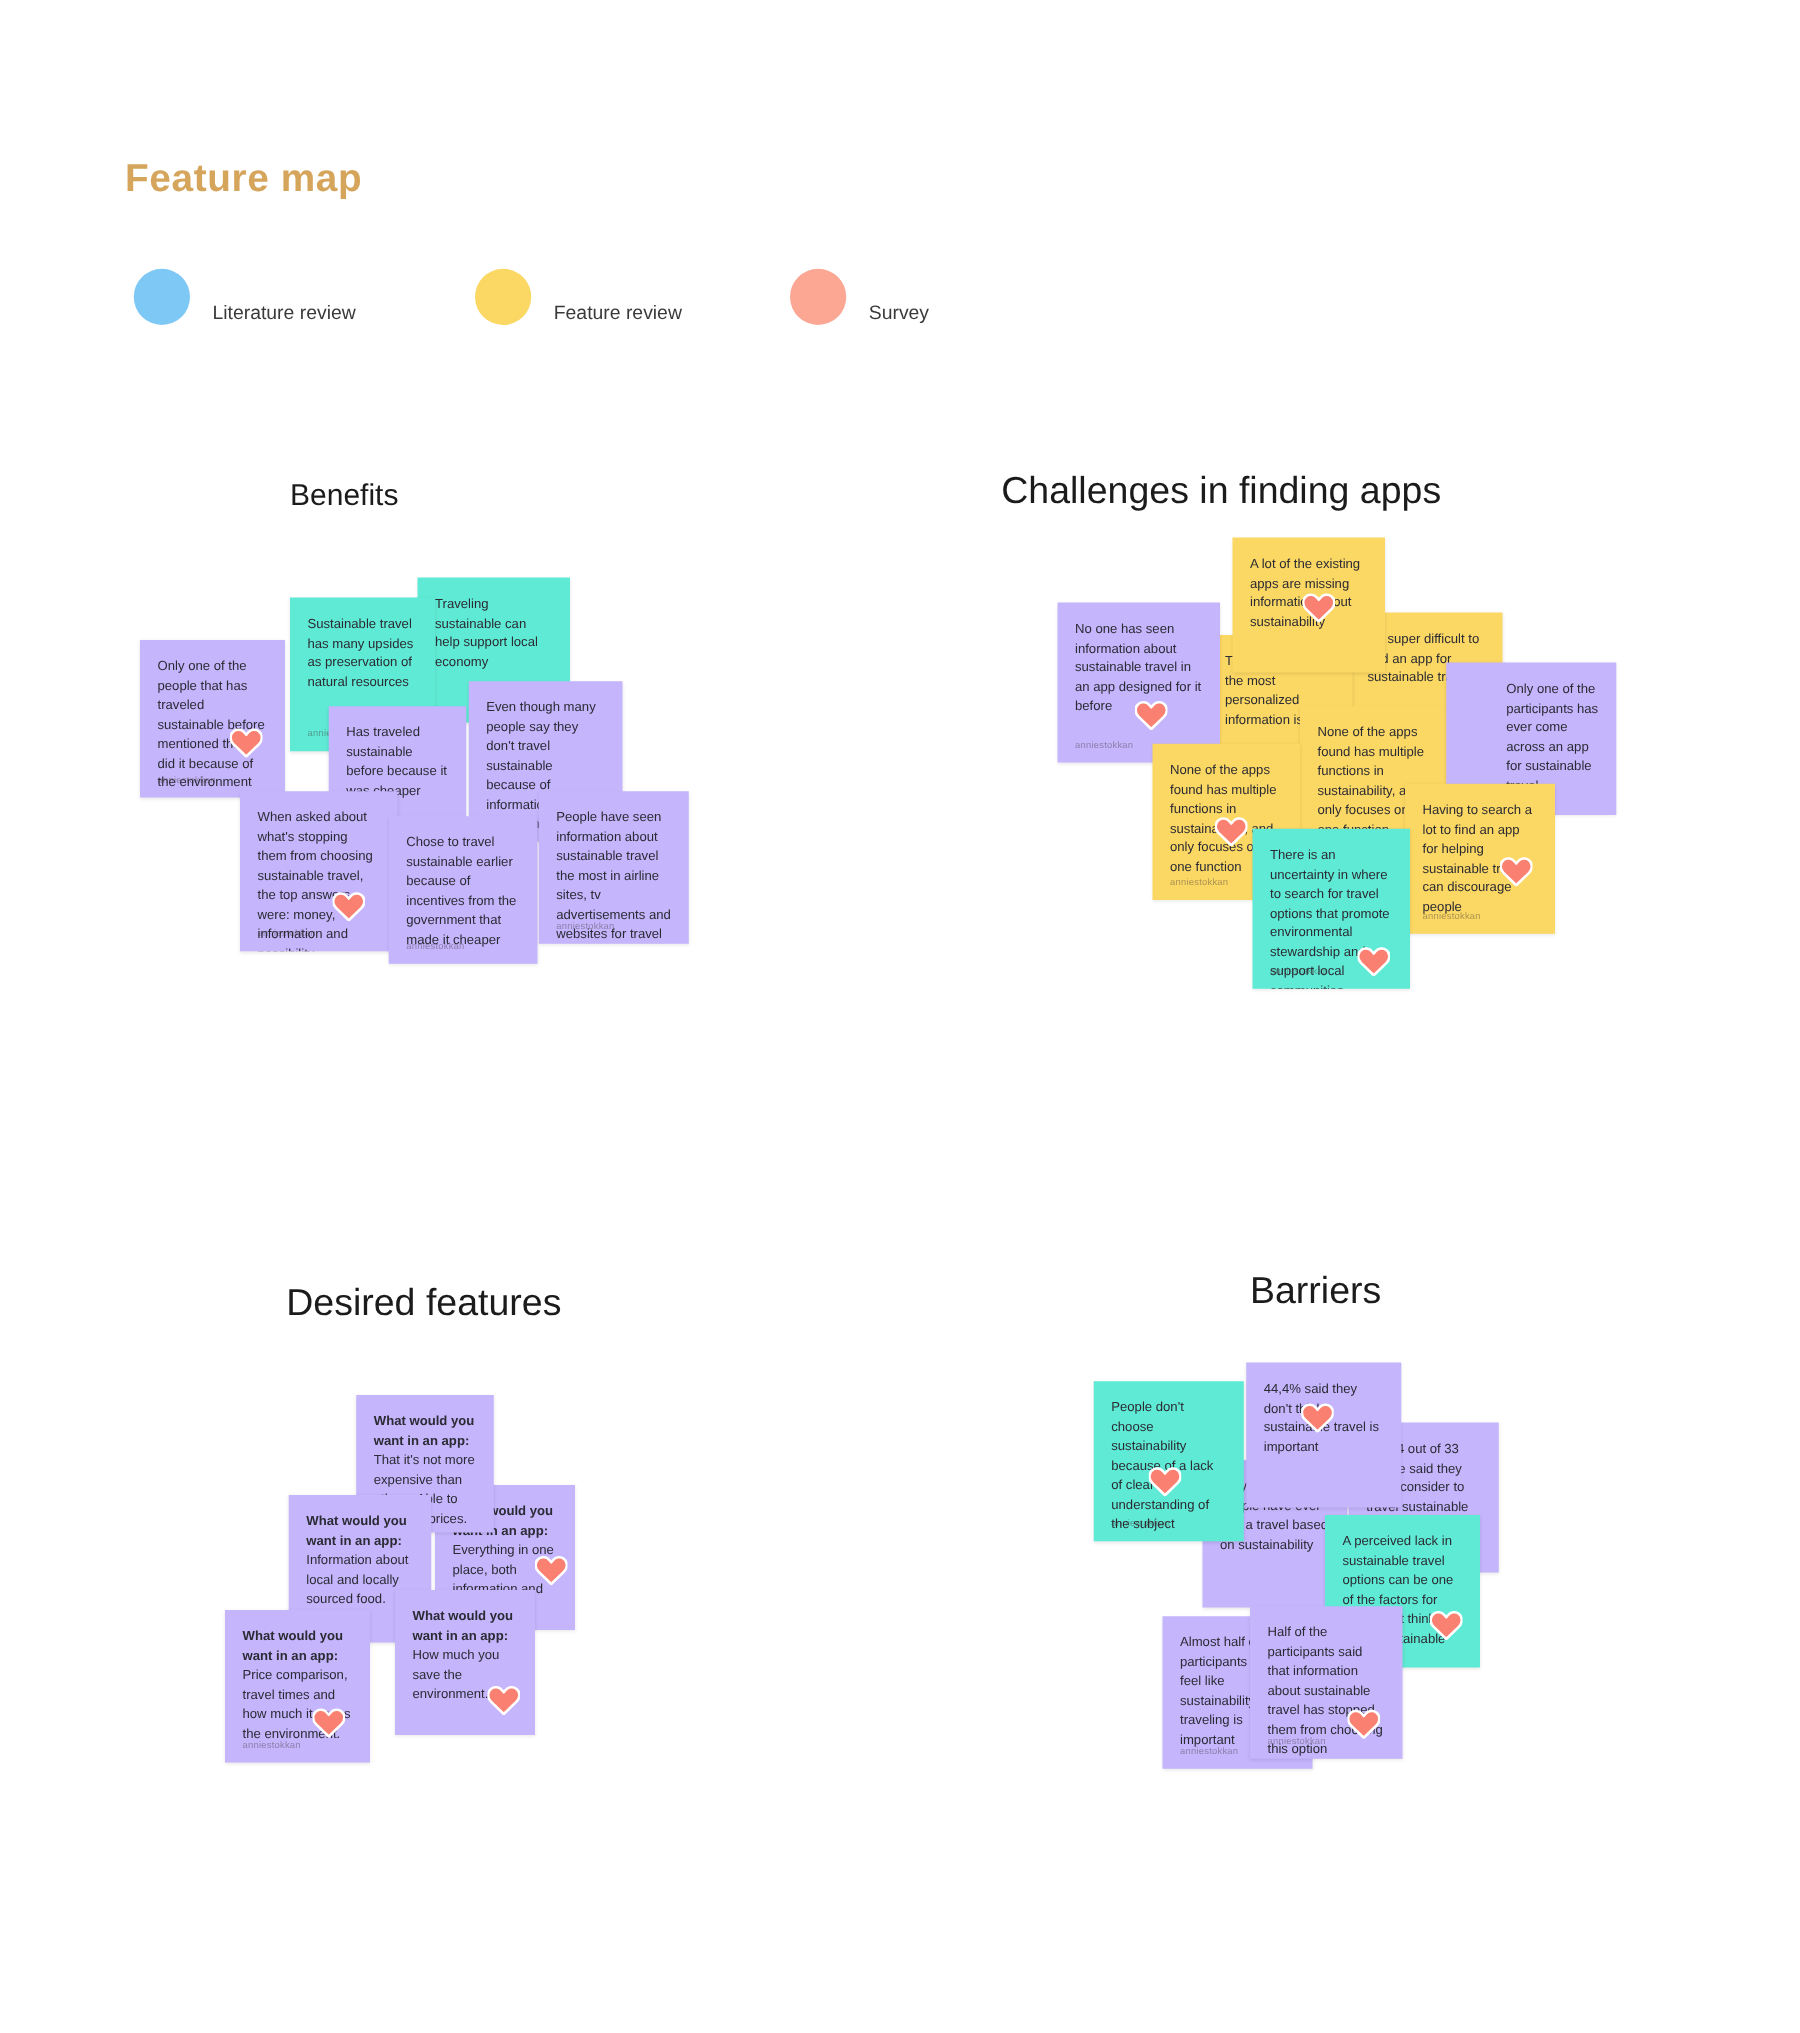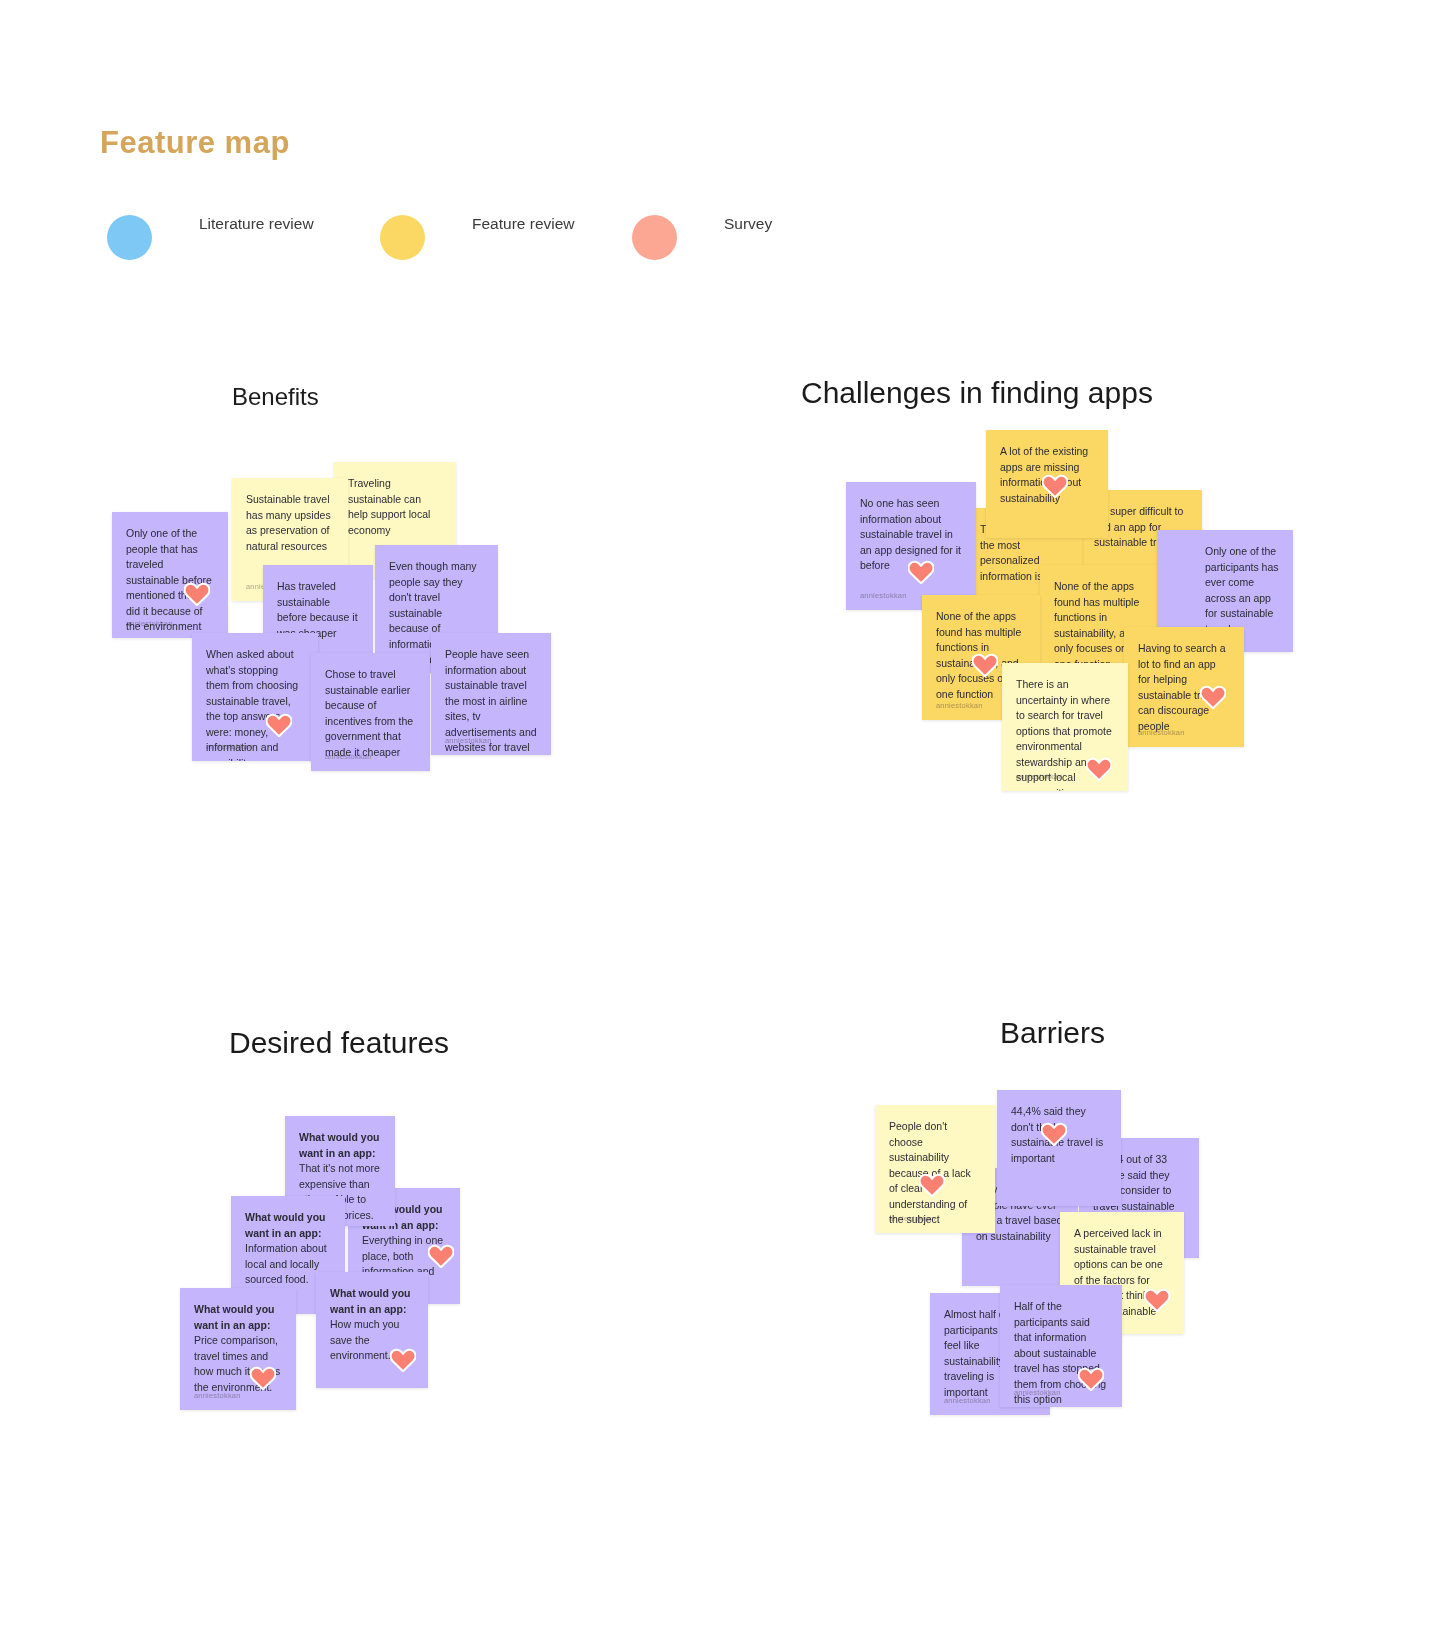--- a/index.html
+++ b/index.html
@@ -29,22 +29,21 @@
 
   #legend {
     position: absolute;
     left: 107px;
     top: 215px;
     display: flex;
     align-items: center;
   }
   .legend-item {
     display: flex;
-    align-items: flex-start;
-    gap: 29px;
+    align-items: flex-end;
   }
   .legend-dot {
     width: 45px;
     height: 45px;
     border-radius: 50%;
     flex: 0 0 auto;
   }
   .legend-label {
     font-size: 15.5px;
     color: #3a3a3a;
@@ -74,21 +73,21 @@
     box-sizing: border-box;
     padding: 14px 14px 0 14px;
     font-size: 10.5px;
     line-height: 1.48;
     color: #2b2b33;
     overflow: hidden;
     box-shadow: 0 1px 3px rgba(0,0,0,0.10);
   }
   .note.pink   { background: #c4b5fd; }
   .note.yellow { background: #fbd763; }
-  .note.blue   { background: #fef9c3; }
+  .note.blue   { background: #5eead4; }
 
   .note .note-text { position: relative; z-index: 1; }
   .note .note-text b { font-weight: 700; }
 
   .note-author {
     position: absolute;
     left: 14px;
     bottom: 9px;
     font-size: 7.5px;
     color: rgba(70,60,60,0.45);

